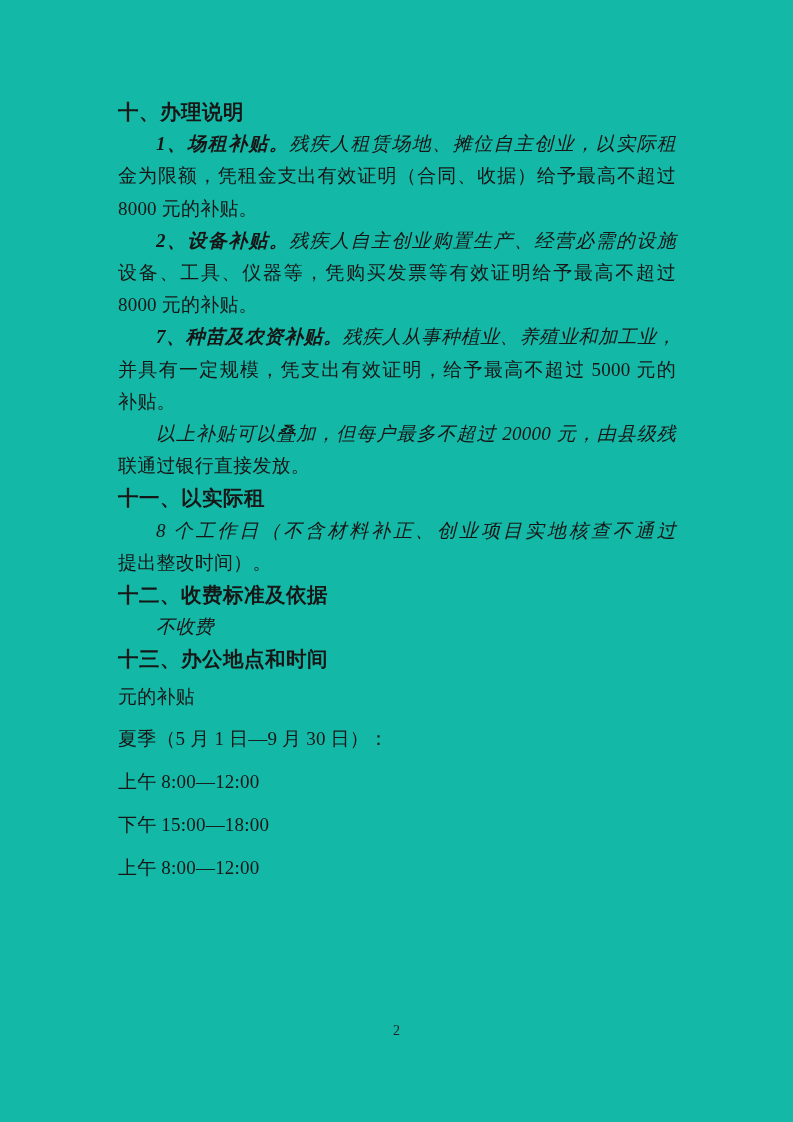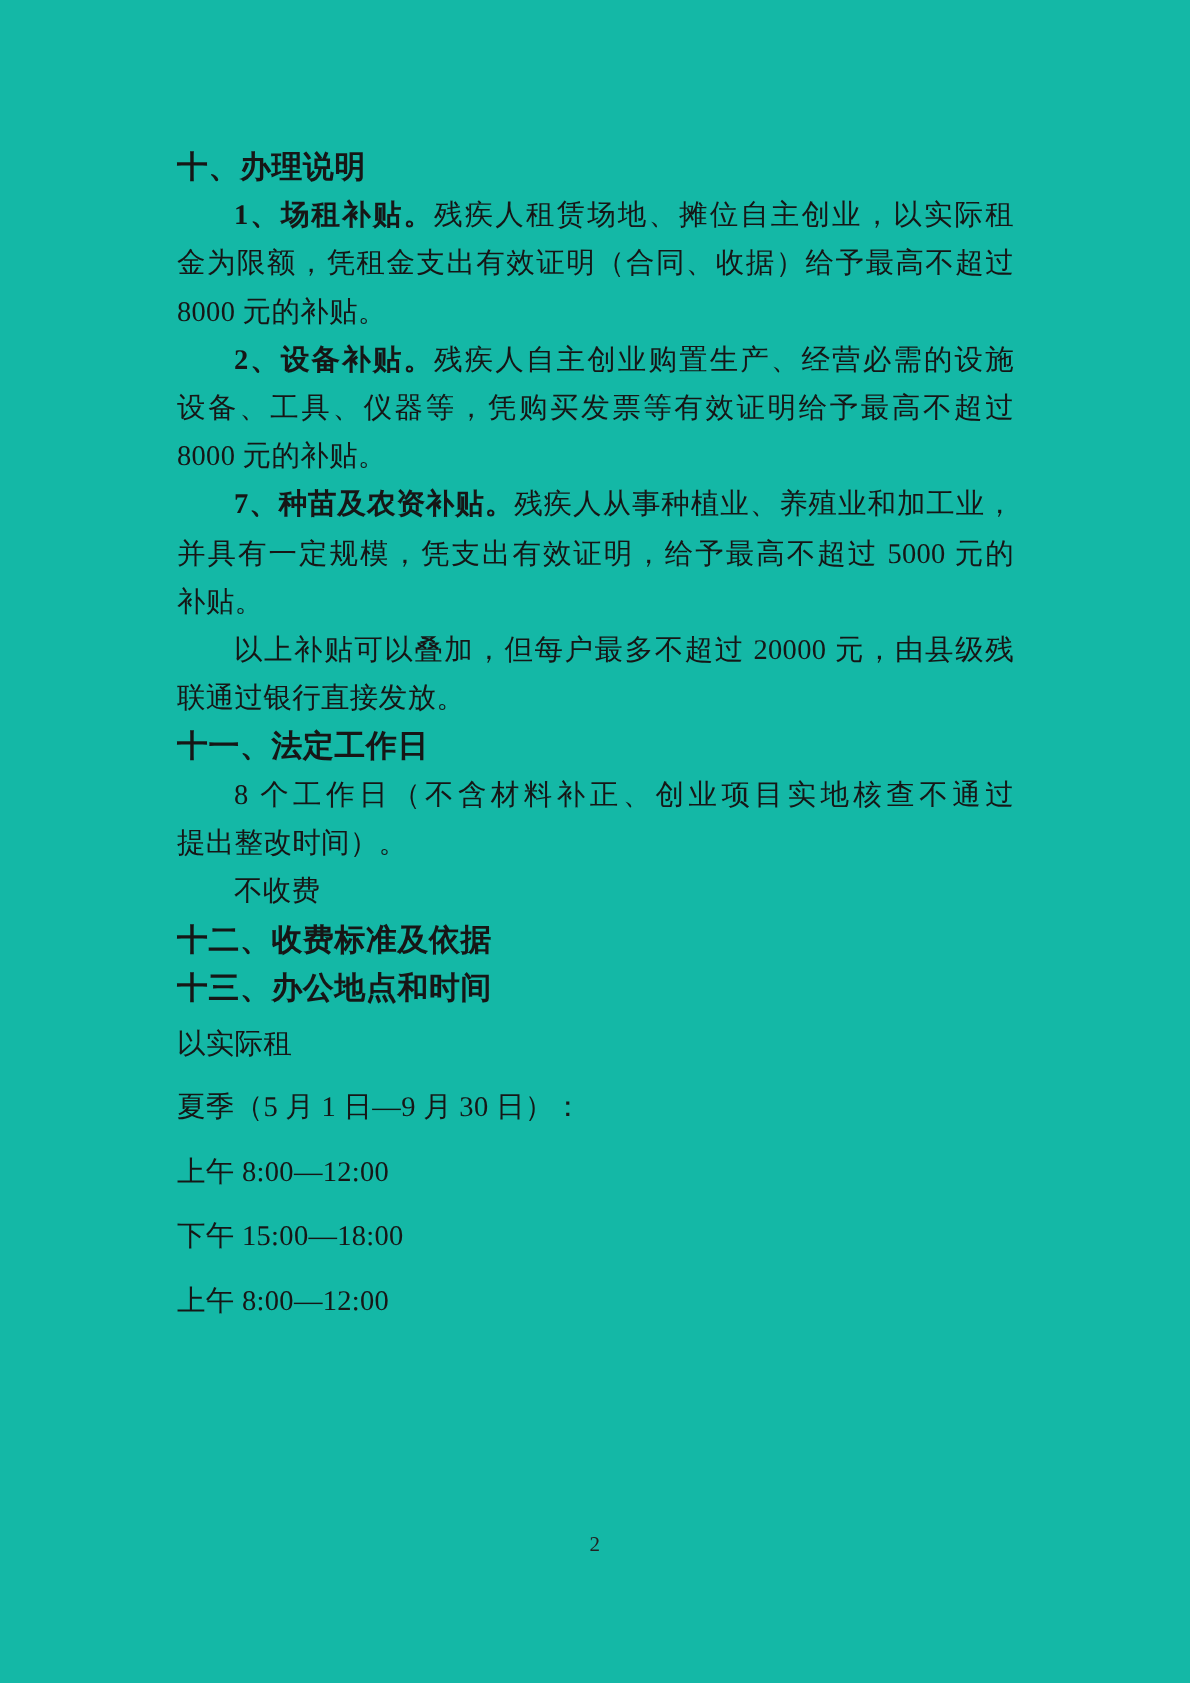--- a/index.html
+++ b/index.html
@@ -25,21 +25,21 @@
     white-space: normal;
   }
   .h {
     font-family: "Liberation Sans", sans-serif;
     font-weight: 700;
     font-size: 20.5px;
     letter-spacing: 0.5px;
   }
   .ln b { font-weight: 700; }
   .s { line-height: 42.8px; }
-  .in { text-indent: 2em; }
+  .in { text-indent: 2em; font-style: italic; }
   .j {
     text-align: justify;
     text-align-last: justify;
   }
   .pagenum {
     position: absolute;
     top: 1022px;
     left: 0;
     width: 100%;
     text-align: center;
@@ -58,26 +58,26 @@
       <div class="ln b j">金为限额，凭租金支出有效证明（合同、收据）给予最高不超过</div>
       <div class="ln b">8000 元的补贴。</div>
       <div class="ln b in j"><b>2、设备补贴。</b><span>残疾人自主创业购置生产、经营必需的设施</span></div>
       <div class="ln b j">设备、工具、仪器等，凭购买发票等有效证明给予最高不超过</div>
       <div class="ln b">8000 元的补贴。</div>
       <div class="ln b in j"><b>7、种苗及农资补贴。</b><span>残疾人从事种植业、养殖业和加工业，</span></div>
       <div class="ln b j">并具有一定规模，凭支出有效证明，给予最高不超过 5000 元的</div>
       <div class="ln b">补贴。</div>
       <div class="ln b in j">以上补贴可以叠加，但每户最多不超过 20000 元，由县级残</div>
       <div class="ln b">联通过银行直接发放。</div>
-      <div class="ln h">十一、法定工作日</div>
+      <div class="ln h">十一、以实际租</div>
       <div class="ln b in j">8 个工作日（不含材料补正、创业项目实地核查不通过</div>
       <div class="ln b">提出整改时间）。</div>
+      <div class="ln h">十二、收费标准及依据</div>
       <div class="ln b in">不收费</div>
-      <div class="ln h">十二、收费标准及依据</div>
       <div class="ln h">十三、办公地点和时间</div>
-      <div class="ln s">以实际租</div>
+      <div class="ln s">元的补贴</div>
       <div class="ln s">夏季（5 月 1 日—9 月 30 日）：</div>
       <div class="ln s">上午 8:00—12:00</div>
       <div class="ln s">下午 15:00—18:00</div>
       <div class="ln s">上午 8:00—12:00</div>
     </div>
   <div class="pagenum">2</div>
 </div>
 
 </body></html>

